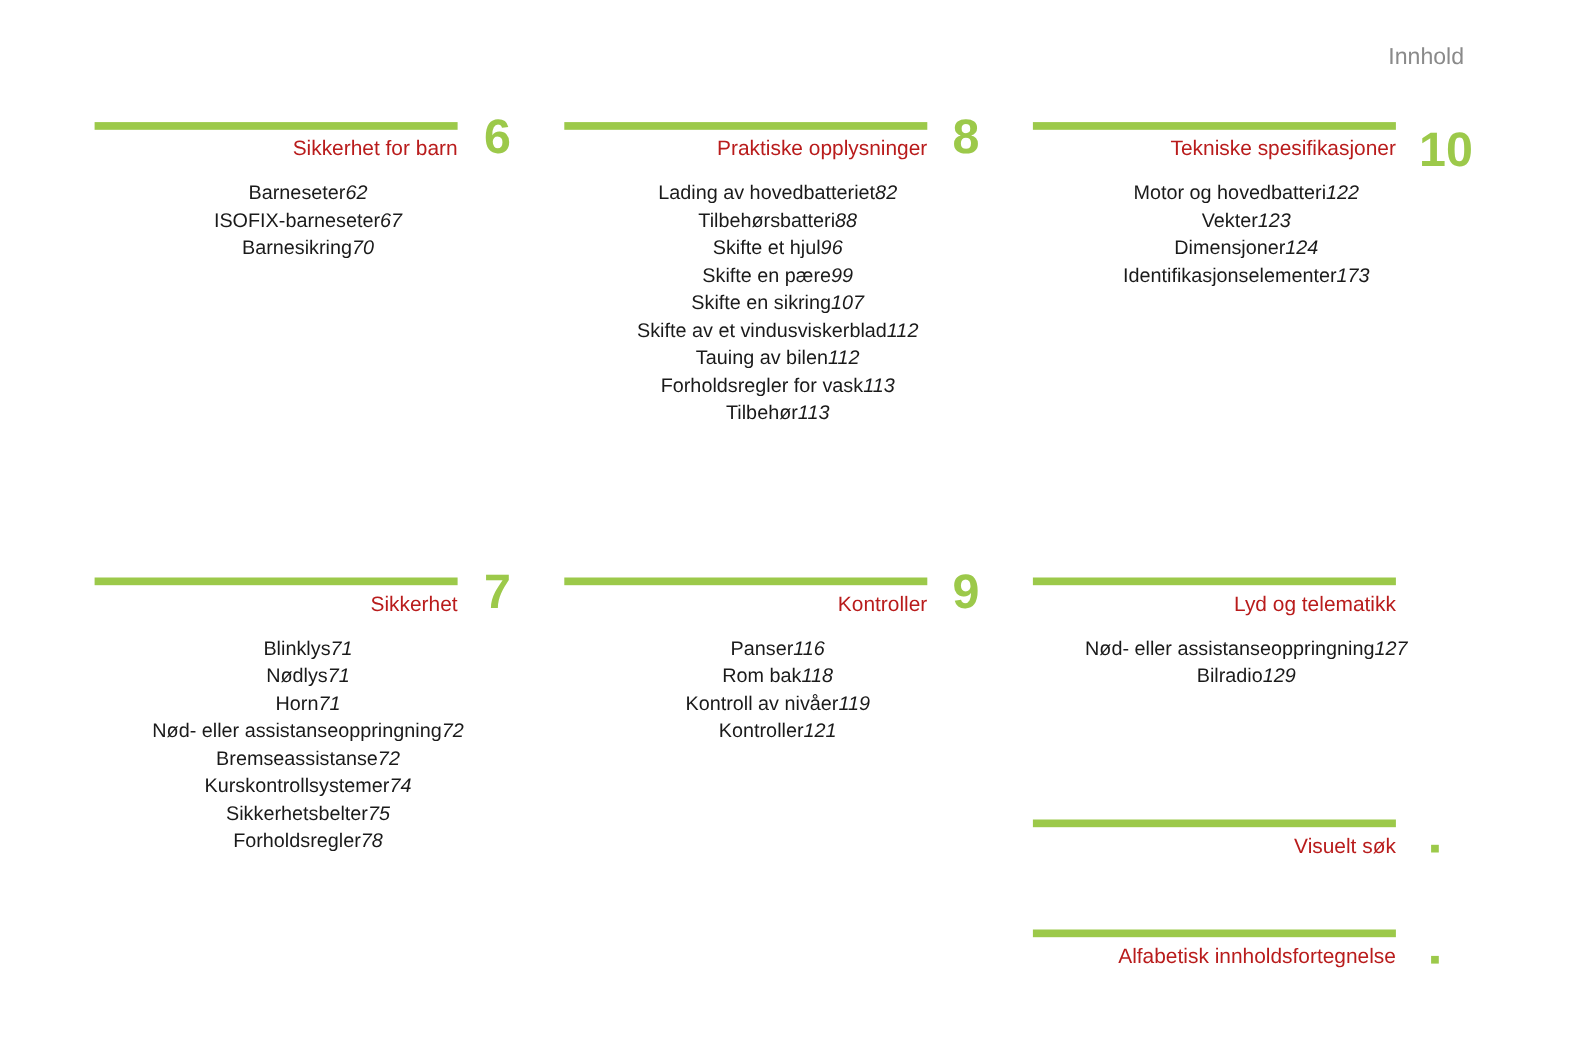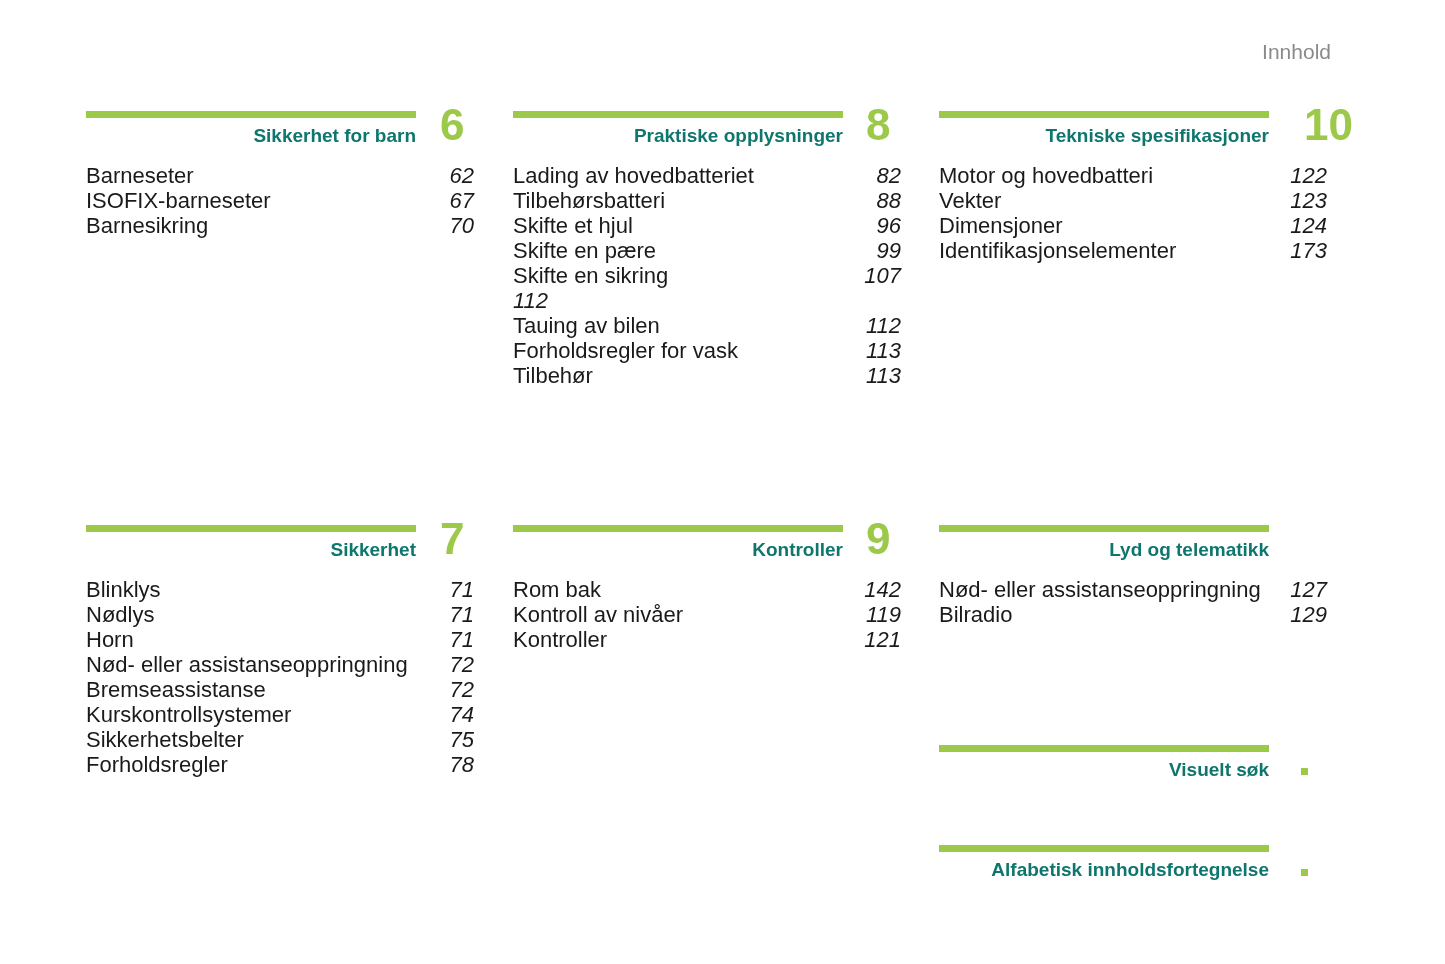--- a/index.html
+++ b/index.html
@@ -8,28 +8,28 @@
       font-family: "Liberation Sans", sans-serif; color: #1a1a1a; overflow: hidden;
     }
     .page-header {
       position: absolute; top: 40px; left: 1200px; width: 131px;
       text-align: right; font-size: 21px; color: #8a8a8a;
     }
     .section { position: absolute; width: 390px; }
     .bar { position: absolute; left: 0; top: 0; width: 330px; height: 7px; background: #9cc94a; }
     .sec-title {
       position: absolute; left: 0; top: 14px; width: 330px; text-align: right;
-      font-size: 19px; color: #0f766e; white-space: nowrap; font-weight: bold;
+      font-size: 19px; color: #b91c1c; white-space: nowrap;
     }
     .sec-num {
       position: absolute; top: -8px; font-size: 44px; font-weight: bold; color: #9cc94a;
       line-height: 1;
     }
     .entries { position: absolute; left: 0; top: 52px; width: 388px; list-style: none; margin: 0; padding: 0; }
-    .entry { display: flex; justify-content: space-between; height: 25px; line-height: 25px; font-size: 22px; cursor: pointer; }
+    .entry { display: flex; justify-content: center; height: 25px; line-height: 25px; font-size: 18px; cursor: pointer; }
     .entry .pg { text-align: right; font-style: italic; }
     .square { position: absolute; width: 7px; height: 7px; background: #9cc94a; }
   </style>
 </head>
 <body>
 
 <div class="page-header">Innhold</div>
 
 <div class="section" style="left:86px; top:111px;">
   <div class="bar"></div>
@@ -70,41 +70,42 @@
       </li>
     <li class="entry">
         <span>Skifte en pære</span>
         <span class="pg">99</span>
       </li>
     <li class="entry">
         <span>Skifte en sikring</span>
         <span class="pg">107</span>
       </li>
     <li class="entry">
+        <span>Skifte av et vindusviskerblad</span>
         <span class="pg">112</span>
       </li>
     <li class="entry">
         <span>Tauing av bilen</span>
         <span class="pg">112</span>
       </li>
     <li class="entry">
         <span>Forholdsregler for vask</span>
         <span class="pg">113</span>
       </li>
     <li class="entry">
         <span>Tilbehør</span>
         <span class="pg">113</span>
       </li>
   </ul>
 </div>
 
 <div class="section" style="left:939px; top:111px;">
   <div class="bar"></div>
   <div class="sec-title">Tekniske spesifikasjoner</div>
-  <div class="sec-num" style="left:365px;">10</div>
+  <div class="sec-num" style="left:351px;margin-top:12px;">10</div>
   <ul class="entries">
     <li class="entry">
         <span>Motor og hovedbatteri</span>
         <span class="pg">122</span>
       </li>
     <li class="entry">
         <span>Vekter</span>
         <span class="pg">123</span>
       </li>
     <li class="entry">
@@ -157,22 +158,26 @@
       </li>
   </ul>
 </div>
 
 <div class="section" style="left:513px; top:525px;">
   <div class="bar"></div>
   <div class="sec-title">Kontroller</div>
   <div class="sec-num" style="left:353px;">9</div>
   <ul class="entries">
     <li class="entry">
+        <span>Panser</span>
+        <span class="pg">116</span>
+      </li>
+    <li class="entry">
         <span>Rom bak</span>
-        <span class="pg">142</span>
+        <span class="pg">118</span>
       </li>
     <li class="entry">
         <span>Kontroll av nivåer</span>
         <span class="pg">119</span>
       </li>
     <li class="entry">
         <span>Kontroller</span>
         <span class="pg">121</span>
       </li>
   </ul>

